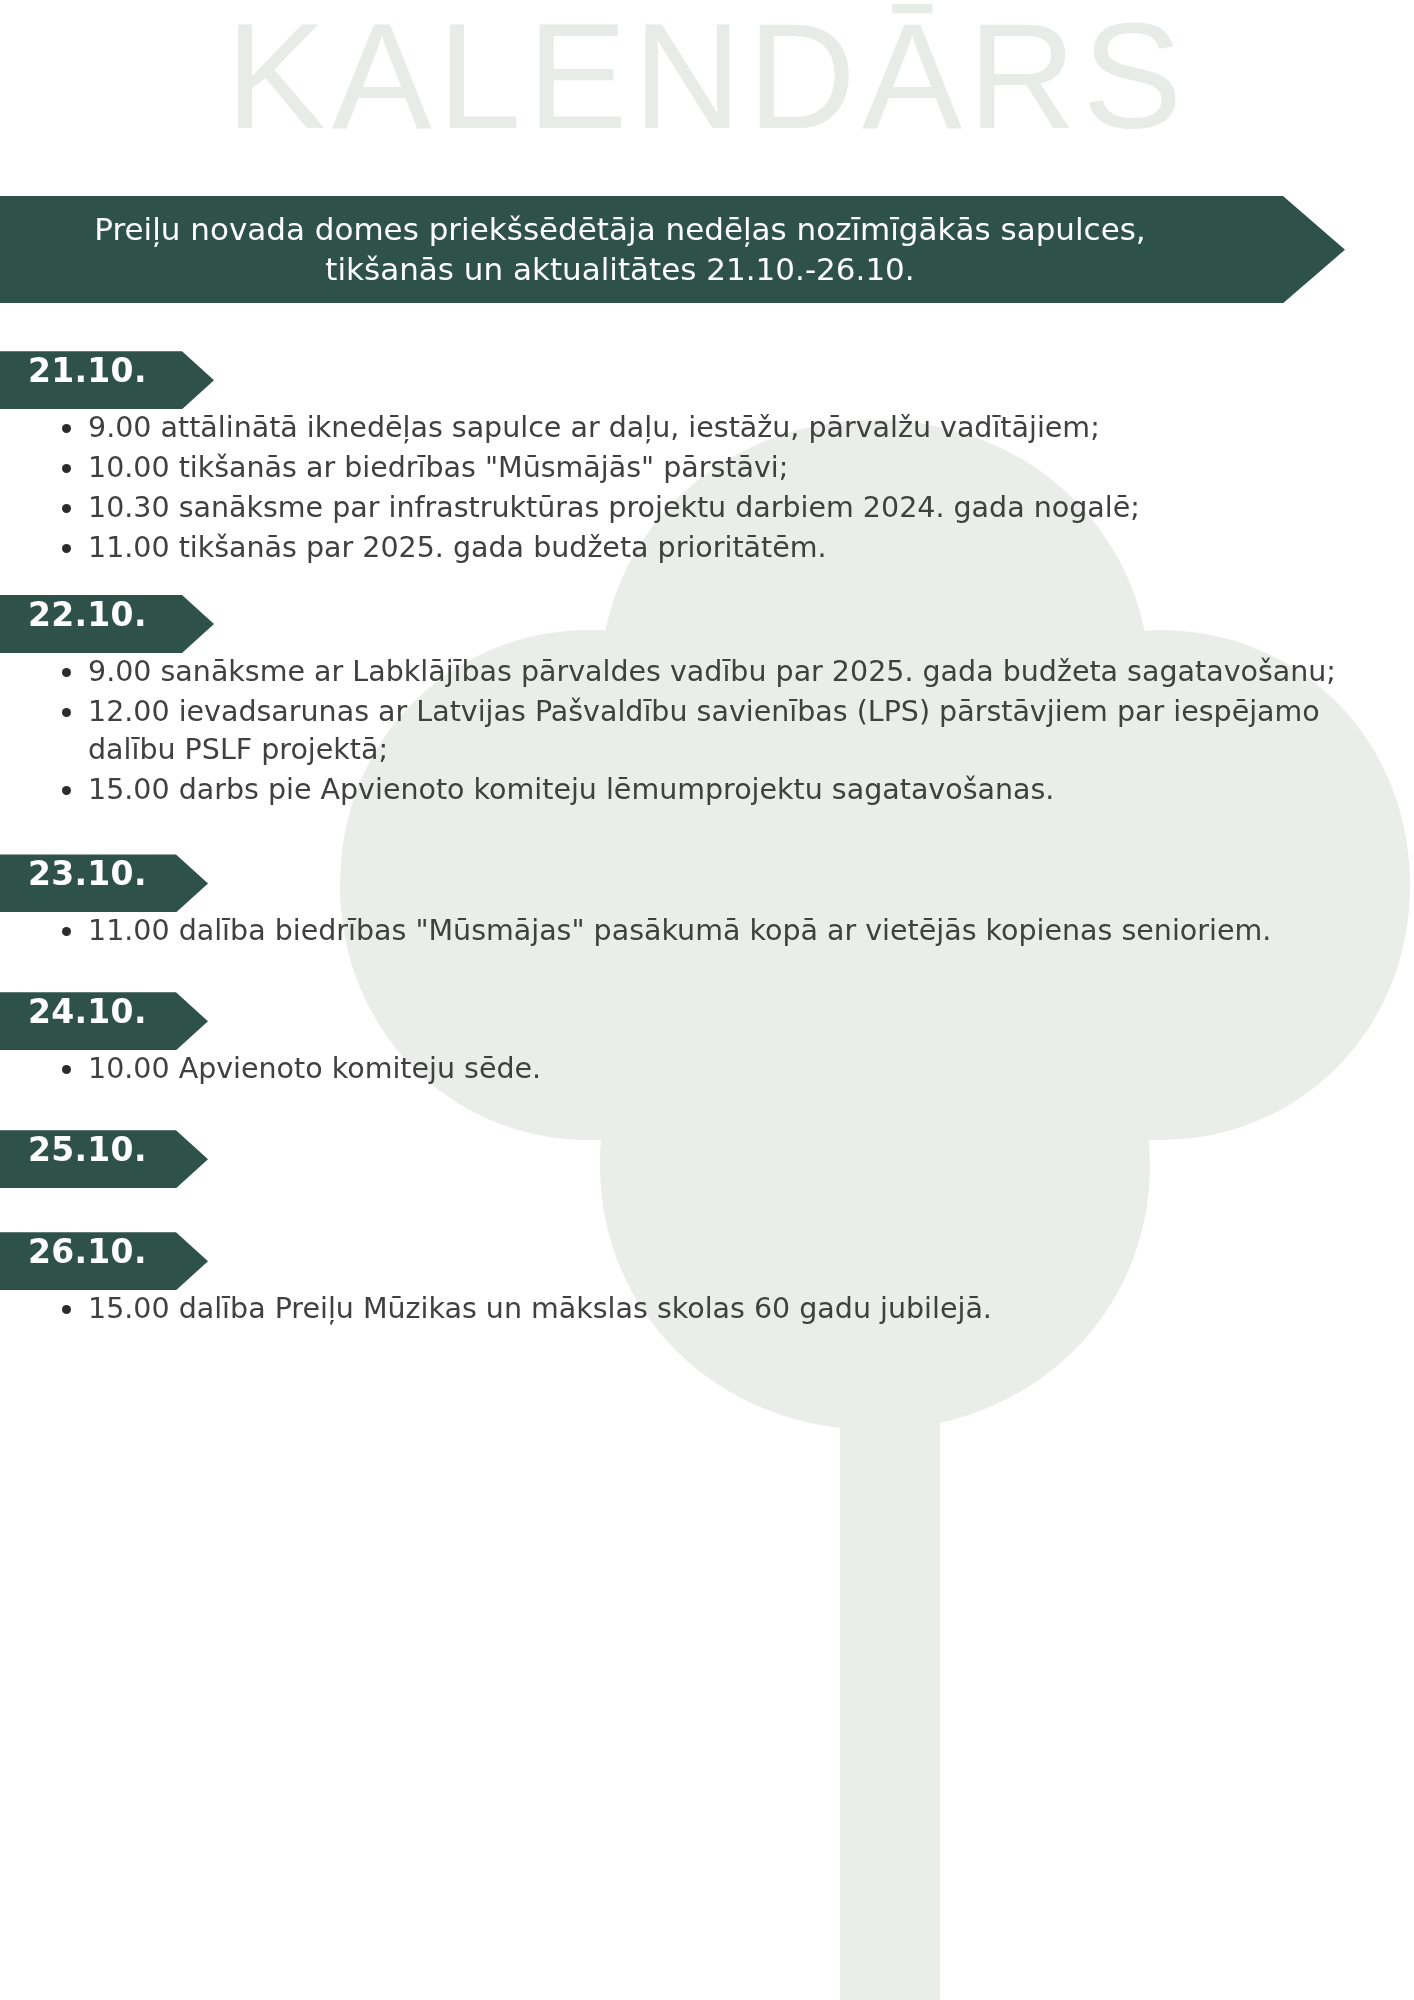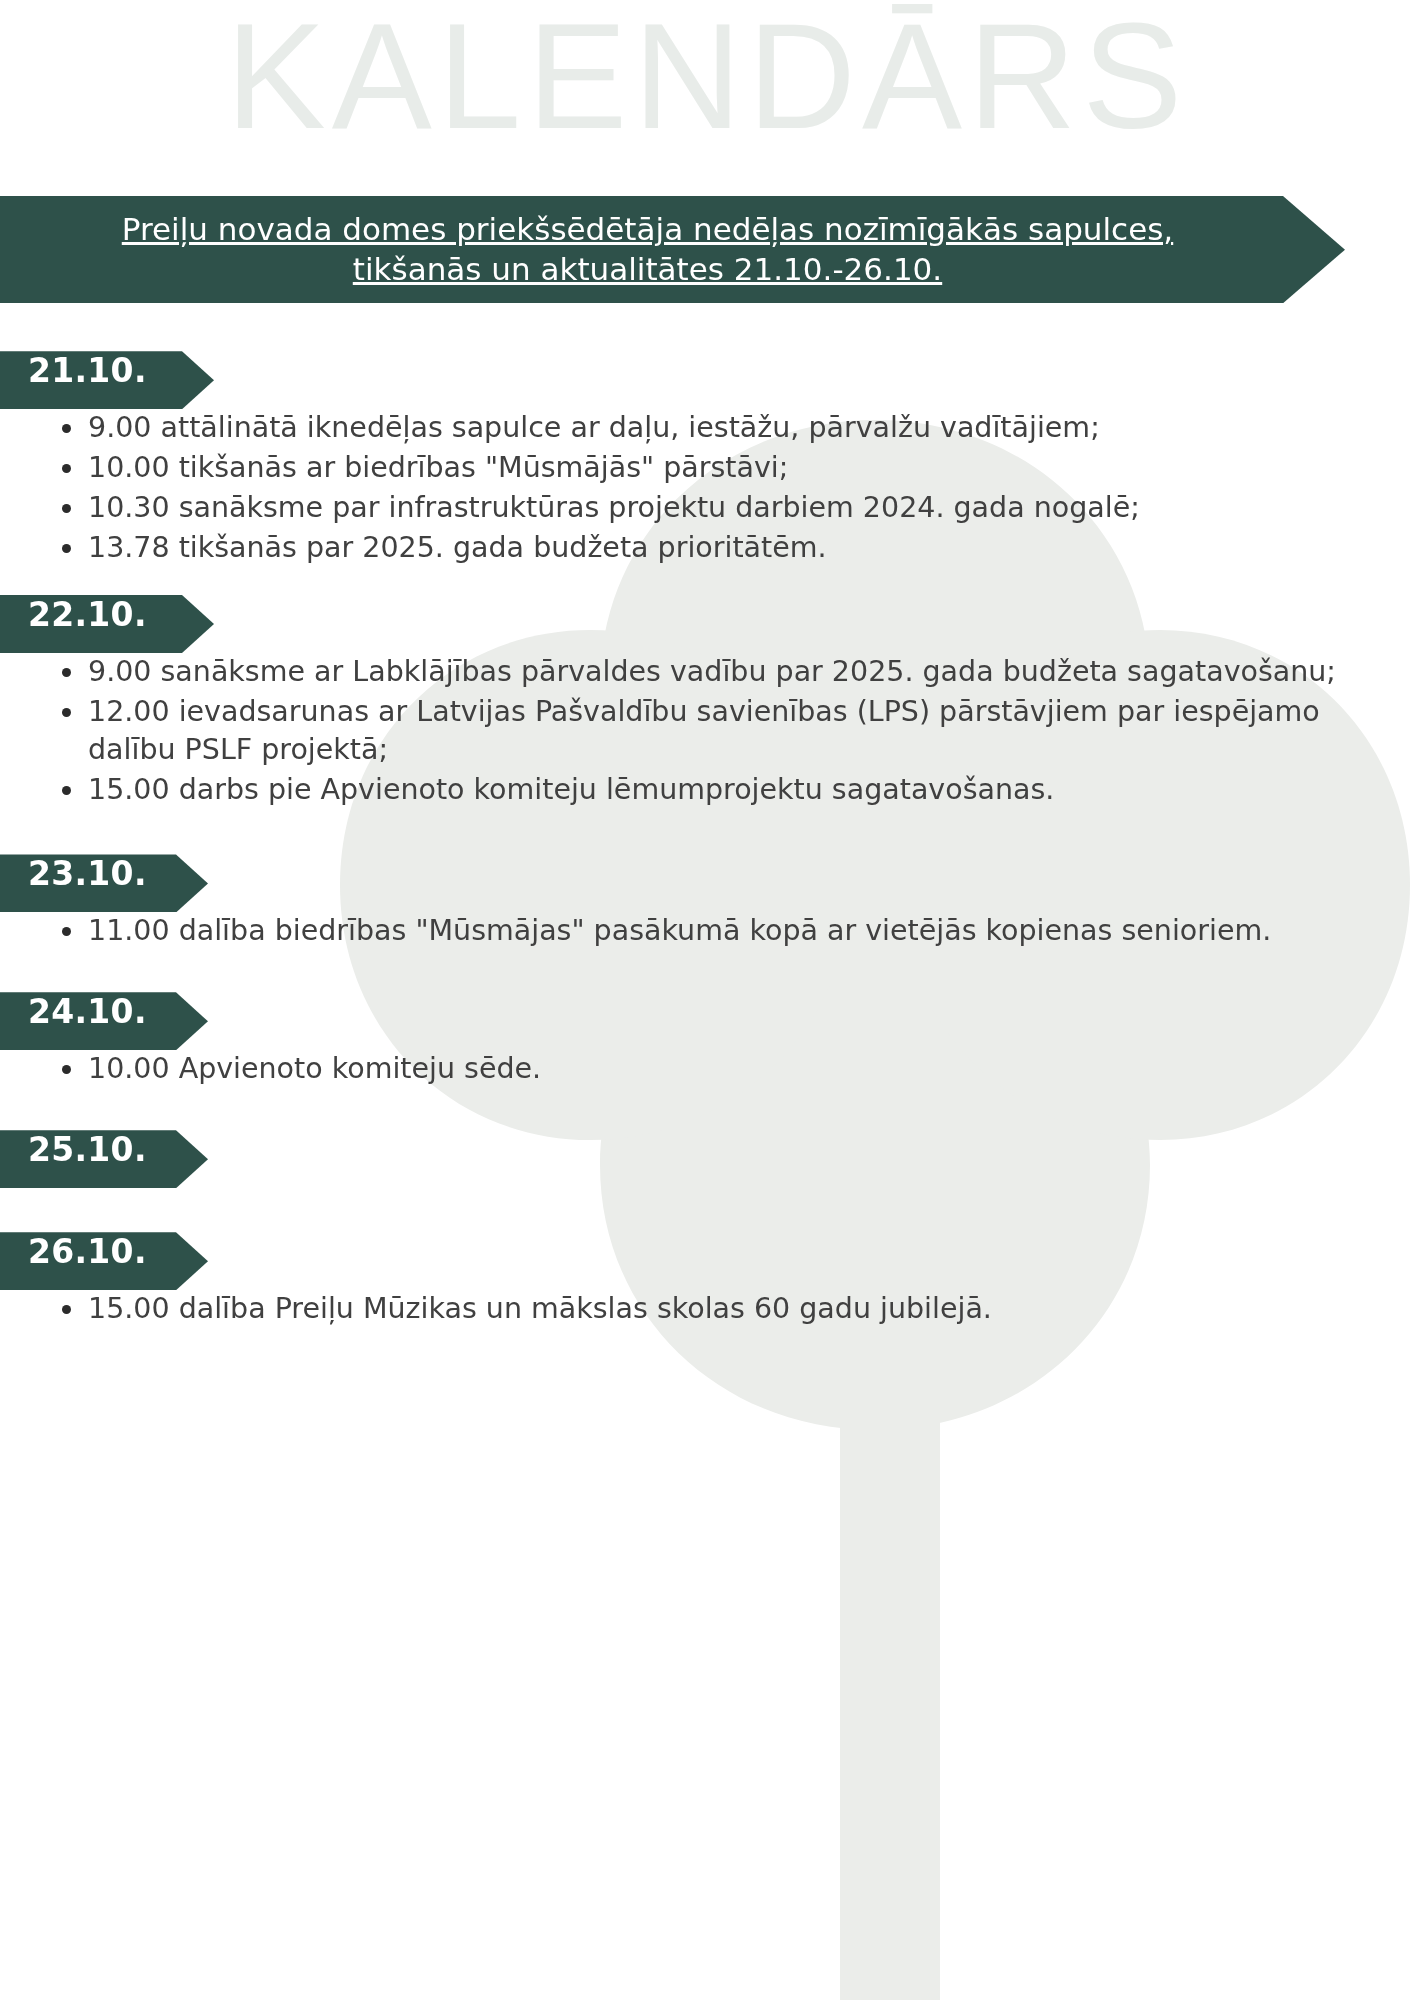--- a/index.html
+++ b/index.html
@@ -53,25 +53,23 @@
   .header-banner {
     position: relative;
     margin-top: 196px;
     margin-left: 0;
     width: 1345px;
     min-height: 100px;
     background: #2e514a;
     color: #ffffff;
     display: flex;
     align-items: center;
-    justify-content: center;
     clip-path: polygon(0 0, calc(100% - 62px) 0, 100% 50%, calc(100% - 62px) 100%, 0 100%);
     padding: 14px 90px 14px 40px;
     box-sizing: border-box;
-    text-decoration: underline;
   }
   .header-banner .htext {
     text-align: center;
     font-size: 31px;
     line-height: 1.28;
     font-weight: 400;
     max-width: 1160px;
   }
 
   
@@ -167,21 +165,21 @@
     <div class="htext">Preiļu novada domes priekšsēdētāja nedēļas nozīmīgākās sapulces, tikšanās un aktualitātes 21.10.-26.10.</div>
   </div>
 
   <div class="day-tab w-21 block-21">
     <span>21.10.</span>
   </div>
   <ul class="day-list list-21">
     <li>9.00 attālinātā iknedēļas sapulce ar daļu, iestāžu, pārvalžu vadītājiem;</li>
     <li>10.00 tikšanās ar biedrības "Mūsmājās" pārstāvi;</li>
     <li>10.30 sanāksme par infrastruktūras projektu darbiem 2024. gada nogalē;</li>
-    <li>13.78 tikšanās par 2025. gada budžeta prioritātēm.</li>
+    <li>11.00 tikšanās par 2025. gada budžeta prioritātēm.</li>
   </ul>
 
   <div class="day-tab w-22 block-22">
     <span>22.10.</span>
   </div>
   <ul class="day-list list-22">
     <li>9.00 sanāksme ar Labklājības pārvaldes vadību par 2025. gada budžeta sagatavošanu;</li>
     <li>12.00 ievadsarunas ar Latvijas Pašvaldību savienības (LPS) pārstāvjiem par iespējamo dalību PSLF projektā;</li>
     <li>15.00 darbs pie Apvienoto komiteju lēmumprojektu sagatavošanas.</li>
   </ul>

